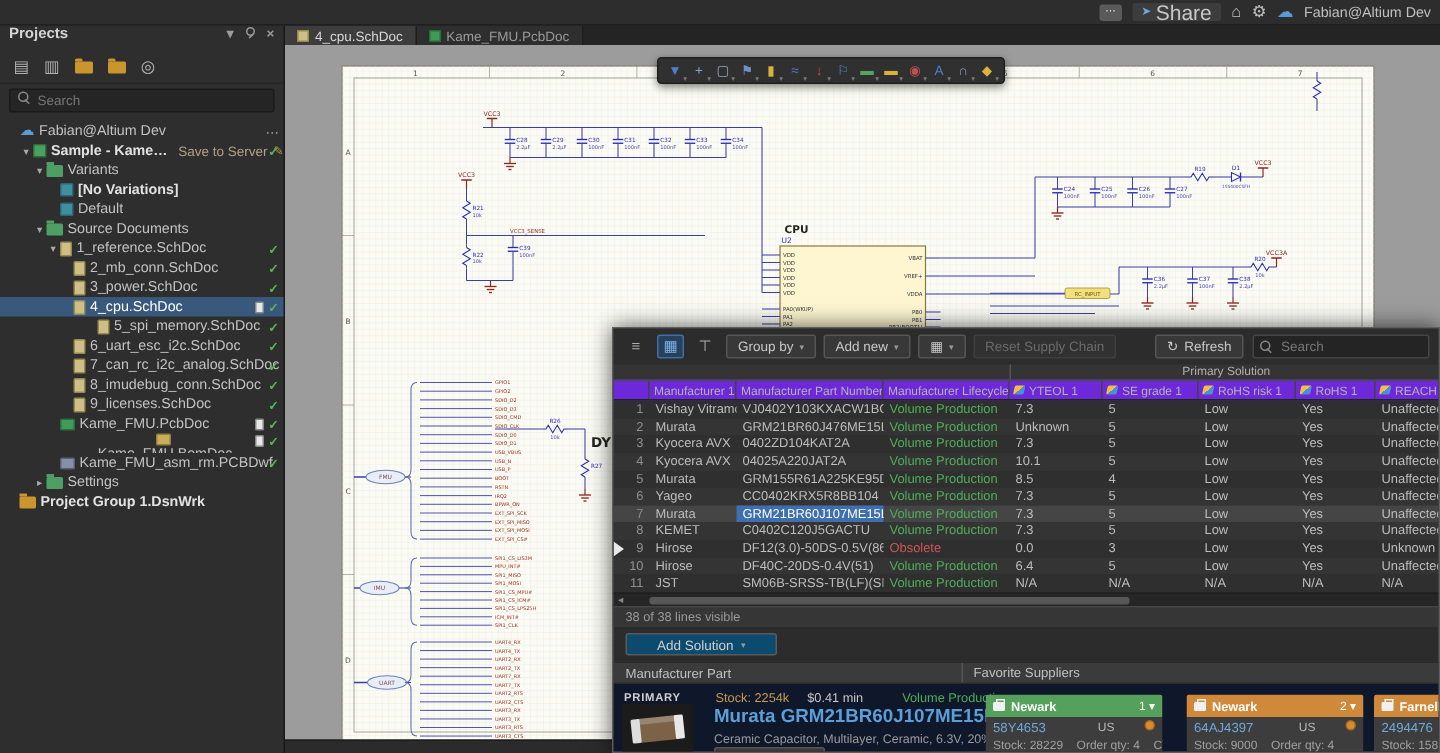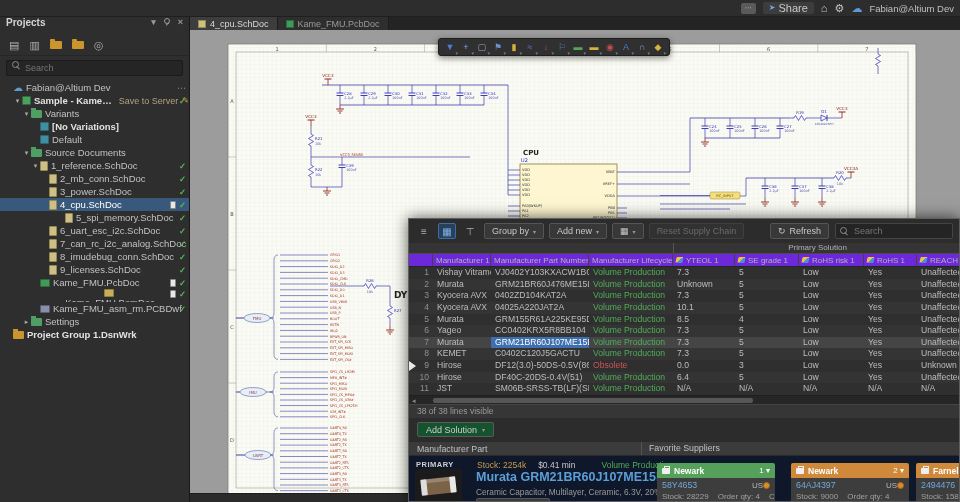--- a/index.html
+++ b/index.html
@@ -7,21 +7,21 @@
   body{position:relative;background:#2a2a2a;font-family:"Liberation Sans",sans-serif;-webkit-font-smoothing:antialiased}
 
   
   .menubar{position:absolute;left:0;top:0;width:960px;height:17px;background:#2d2d2d;border-bottom:1px solid #1f1f1f;display:flex;align-items:center;z-index:60}
   .menus{display:flex;height:100%;align-items:center}
   .menu-item{padding:0 6px;font-size:10px;color:#c8c8c8;line-height:16px;cursor:default}
   .mb-right{margin-left:auto;display:flex;align-items:center;gap:7px;padding-right:6px}
   .bubble{width:15px;height:11px;background:#5a5a5a;border-radius:2px;color:#ddd;font-size:7px;line-height:10px;text-align:center}
   .share-btn{display:flex;align-items:center;gap:3px;background:#3d3d3d;border-radius:2px;padding:0 6px;height:12px}
   .share-arrow{color:#6aa9e0;font-size:8px;line-height:1}
-  .share-lbl{color:#c8c8c8;font-size:11px}
+  .share-lbl{color:#c8c8c8;font-size:14px}
   .mb-glyph{color:#c0c0c0;font-size:11px;line-height:1}
   .mb-cloud{color:#5a9bd5;font-size:11px;line-height:1}
   .mb-account{color:#c0c0c0;font-size:9.5px}
 
   
   .projects{position:absolute;left:0;top:17px;width:190px;bottom:0;background:#2e2e2e;border-right:1px solid #191919;z-index:50}
   .pp-title{height:18px;display:flex;align-items:flex-start;padding:0 6px;color:#d4d4d4;font-size:10px;font-weight:bold}
   .pp-title .sp{margin-left:auto;display:flex;align-items:center;gap:7px;color:#9a9a9a;font-size:9px}
   .pin{position:relative;width:8px;height:8px;display:inline-block}
   .pin::before{content:"";position:absolute;left:1px;top:0;width:4px;height:4px;border:1px solid #9a9a9a;border-radius:50%}
@@ -101,21 +101,21 @@
   .tcell{padding-left:4px;overflow:hidden;white-space:nowrap;line-height:11.6px}
   .tcell.num{color:#8f8f8f;text-align:right;padding-right:4px}
   .lc-g{color:#4fae58}
   .lc-r{color:#d05454}
   .sel-part{background:#3e6fae;color:#fff}
   .mark{position:absolute;left:0;top:1px;width:0;height:0;border-top:5px solid transparent;border-bottom:5px solid transparent;border-left:7px solid #e9e9e9}
   .hscroll{position:absolute;left:0;top:176px;right:0;height:9px;background:#262626;border-top:1px solid #1f1f1f}
   .hthumb{position:absolute;left:24px;top:2px;width:320px;height:5px;background:#575757;border-radius:2px}
   .harrow{position:absolute;left:3px;top:0;font-size:7px;color:#888;line-height:9px}
   .sp-status{position:absolute;left:0;top:185px;right:0;height:14px;background:#363636;border-top:1px solid #454545;line-height:13px;padding-left:8px;font-size:8.5px;color:#9a9a9a}
-  .addsol{position:absolute;left:8px;top:203px;height:15px;display:flex;align-items:center;gap:5px;background:#14532d;border:1px solid #5a5a5a;border-radius:2px;color:#cfcfcf;font-size:9px;padding:0 8px;font-family:inherit}
+  .addsol{position:absolute;left:8px;top:203px;height:15px;display:flex;align-items:center;gap:5px;background:#0c4a6e;border:1px solid #5a5a5a;border-radius:2px;color:#cfcfcf;font-size:9px;padding:0 20px;font-family:inherit}
   .addsol .car2{font-size:6px;color:#999}
   .dethead{position:absolute;left:0;top:222px;right:0;height:15px;background:#3b3b3b;border-top:1px solid #2a2a2a;border-bottom:1px solid #2a2a2a;display:flex;align-items:center;font-size:8.8px;color:#c0c0c0}
   .dethead .dl{padding-left:8px;width:232px}
   .dethead .dr{border-left:1px solid #555;padding-left:7px;line-height:13px;height:100%;display:flex;align-items:center}
   .details{position:absolute;left:0;top:237px;right:0;bottom:0;background:#0f172a}
   .primary{position:absolute;left:7px;top:4px;font-size:7.5px;font-weight:bold;letter-spacing:.5px;color:#cfcfcf}
   .pimg{position:absolute;left:6px;top:13px;width:47px;height:34px;background:#1b1b1b;border-radius:2px;overflow:hidden}
   .chip{position:absolute;left:10px;top:9px;width:27px;height:16px;background:#7c6347;border-radius:2px;transform:rotate(-6deg);box-shadow:inset 0 4px 0 rgba(255,255,255,.22)}
   .chip::before{content:"";position:absolute;left:-4px;top:0;width:6px;height:16px;background:#ddd;border-radius:1px}
   .chip::after{content:"";position:absolute;right:-4px;top:0;width:6px;height:16px;background:#e8e8e8;border-radius:1px}
@@ -126,21 +126,21 @@
   .ptitle{position:absolute;left:67px;top:14px;font-size:12.5px;font-weight:bold;color:#5b9fd8;text-decoration:none;white-space:nowrap}
   .pdesc{position:absolute;left:67px;top:31px;width:330px;font-size:8.3px;color:#9a9a9a;white-space:nowrap;overflow:hidden}
   .pactbtn{position:absolute;left:67px;top:42px;width:74px;height:10px;background:#3a3a3a;border:1px solid #555;border-radius:2px}
   .card{position:absolute;top:7px;width:118px;height:40px;border-radius:2px;overflow:hidden}
   .chead{height:15px;display:flex;align-items:center;gap:4px;padding:0 5px;color:#fff;font-size:8.5px}
   .brief{width:8px;height:6px;background:#f0f0f0;border-radius:1px;position:relative;flex:none}
   .brief::before{content:"";position:absolute;left:2px;top:-2px;width:4px;height:2px;border:1px solid #f0f0f0;border-bottom:none}
   .cname{font-weight:bold}
   .crank{margin-left:auto;font-size:8px}
   .cbody{height:25px;background:#3d3d3d;padding:2px 5px 0 5px}
-  .crow1{display:flex;align-items:center;gap:0;font-size:8.8px}
+  .crow1{display:flex;gap:20px;font-size:8.8px}
   .csku{color:#6fa8dc}
   .creg{margin-left:auto;color:#b8b8b8;font-size:8px}
   .globe{width:7px;height:7px;border-radius:50%;background:#d98c2f;border:1px solid #a8691e;flex:none}
   .crow2{display:flex;gap:9px;font-size:8px;color:#a0a0a0;margin-top:2px;white-space:nowrap}
 </style>
 </head>
 <body>
 
 <div class="menubar">
   <div class="mb-right">

